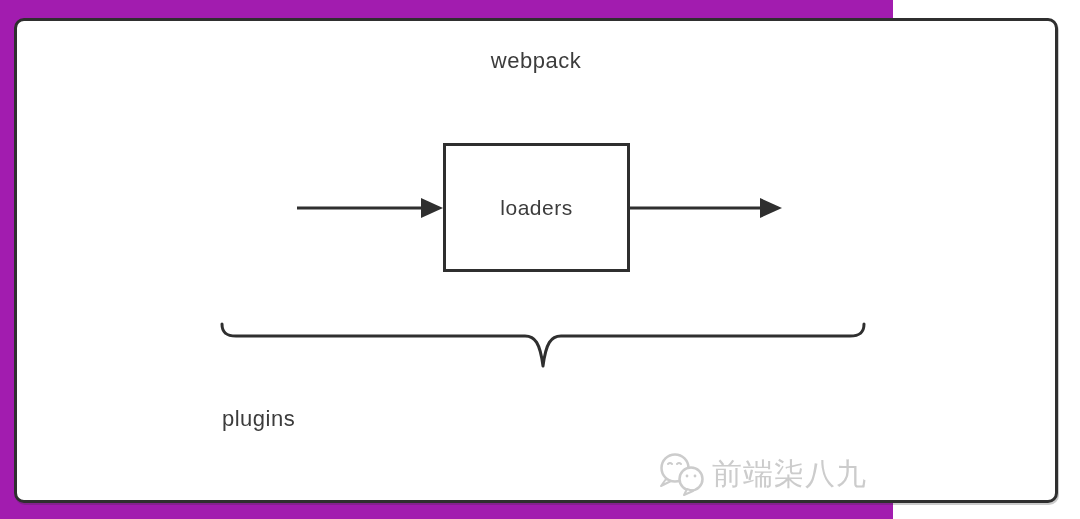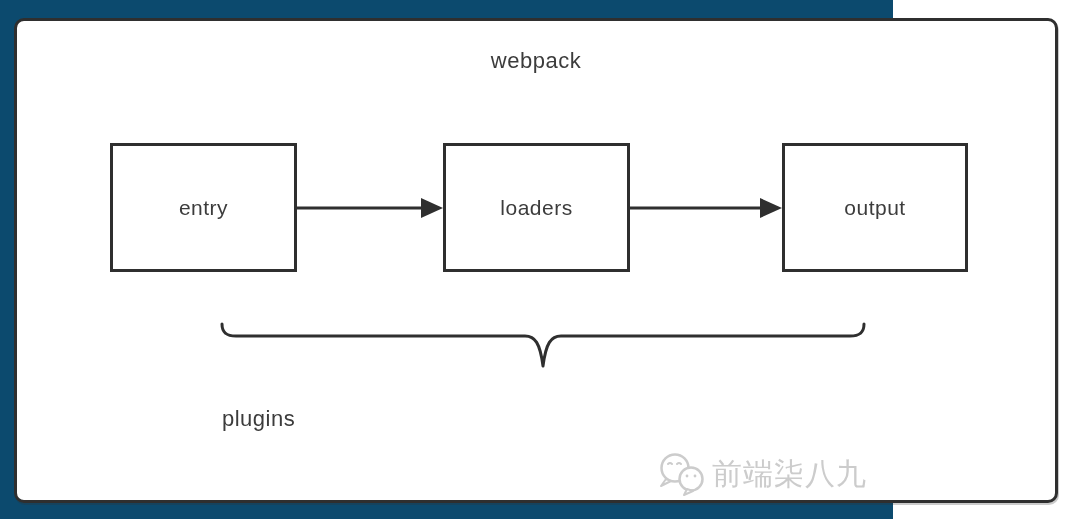--- a/index.html
+++ b/index.html
@@ -8,21 +8,21 @@
     background: #ffffff;
     width: 1080px;
     height: 519px;
     font-family: "Liberation Sans", "DejaVu Sans", sans-serif;
     overflow: hidden;
   }
   .stage {
     position: relative;
     width: 893px;
     height: 519px;
-    background: #0c4a6e;
+    background: #a21caf;
   }
   .frame {
     position: absolute;
     left: 14px;
     top: 18px;
     width: 1044px;
     height: 485px;
     border: 3px solid #2f2f2f;
     border-radius: 10px;
     box-sizing: border-box;
@@ -113,31 +113,25 @@
 
       <path d="M 205,303
                C 205,311 209,315 219,315
                L 508,315
                C 518,315 523,322 526,345
                C 529,322 534,315 544,315
                L 833,315
                C 843,315 847,311 847,303" fill="none" stroke="#2f2f2f" stroke-width="3" stroke-linecap="round" stroke-linejoin="round"></path>
     </svg>
 
-    <div class="node node-entry">
-      <span>entry</span>
-    </div>
 
     <div class="node node-loaders">
       <span>loaders</span>
     </div>
 
-    <div class="node node-output">
-      <span>output</span>
-    </div>
 
     <div class="brace-label">plugins</div>
 
   </div>
 
   <div class="watermark">
     <svg width="52" height="46" viewBox="0 0 52 46">
 
       <circle cx="19" cy="17" r="13.5" fill="#ffffff" stroke="#cccccc" stroke-width="2.5"></circle>
       <path d="M 10,28 L 5,35 L 15,30 Z" fill="#ffffff" stroke="#cccccc" stroke-width="2" stroke-linejoin="round"></path>

